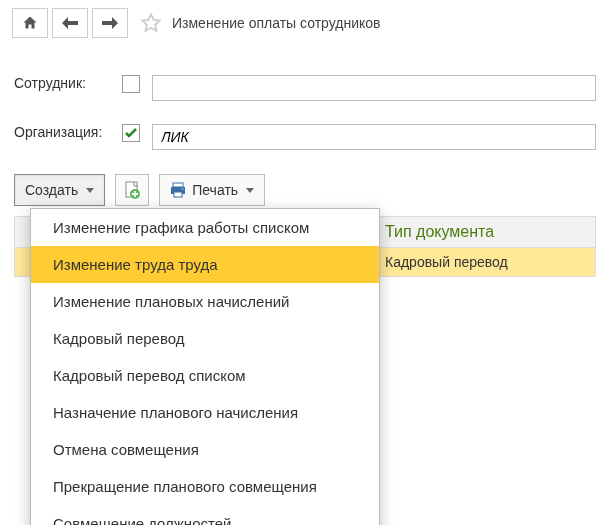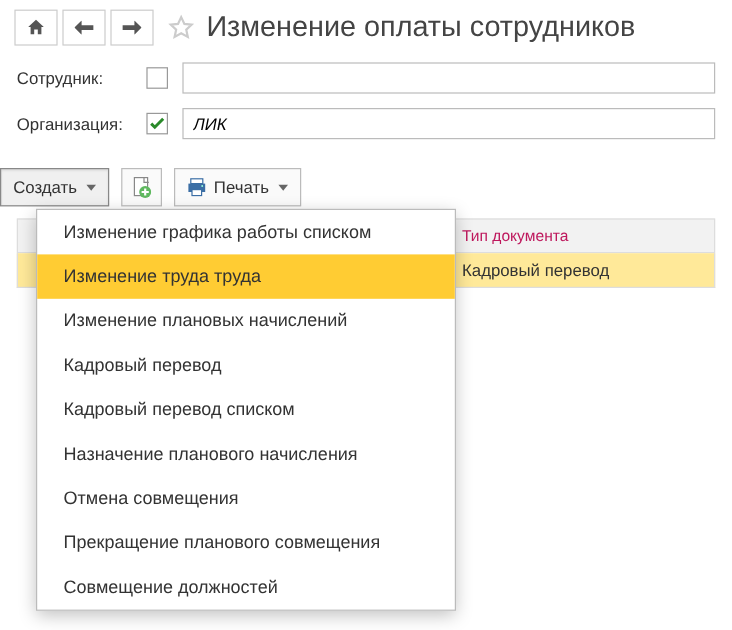--- a/index.html
+++ b/index.html
@@ -29,31 +29,31 @@
       cursor: pointer;
     }
     .star {
       margin-left: 8px;
       margin-right: 6px;
       color: #ccc;
       display: inline-flex;
       align-items: center;
     }
     .page-title {
-      font-size: 24px;
+      font-size: 14px;
       font-weight: 400;
       color: #444;
     }
     .form-rows {
       padding: 10px 14px 4px 14px;
     }
     .form-row {
       display: flex;
-      align-items: center;
       margin-bottom: 12px;
+      margin-top: 23px;
     }
     .form-label {
       width: 108px;
       color: #333;
     }
     .chk {
       width: 18px;
       height: 18px;
       border: 1px solid #999;
       background: #fff;
@@ -70,21 +70,21 @@
       border: 1px solid #bbb;
       padding: 2px 8px;
       font-size: 14px;
       background: #fff;
       font-style: italic;
     }
     .toolbar-actions {
       display: flex;
       align-items: center;
       gap: 10px;
-      padding: 8px 14px 10px 0;
+      padding: 8px 14px 10px 14px;
       position: relative;
     }
     .btn {
       height: 32px;
       border: 1px solid #bbb;
       background: #fafafa;
       padding: 0 10px;
       display: inline-flex;
       align-items: center;
       gap: 6px;
@@ -108,22 +108,22 @@
     .table-area {
       padding: 0 14px;
     }
     .tbl-header {
       display: flex;
       background: #f2f2f2;
       border: 1px solid #ddd;
     }
     .th {
       padding: 6px 10px;
-      font-size: 13px;
-      color: #be185d;
+      font-size: 16px;
+      color: #4d7c0f;
       border-right: 1px solid #ddd;
     }
     .th:last-child { border-right: none; flex: 1;}
     .tbl-row {
       display: flex;
       border: 1px solid #ddd;
       border-top: none;
       background: #ffe999;
     }
     .td {

